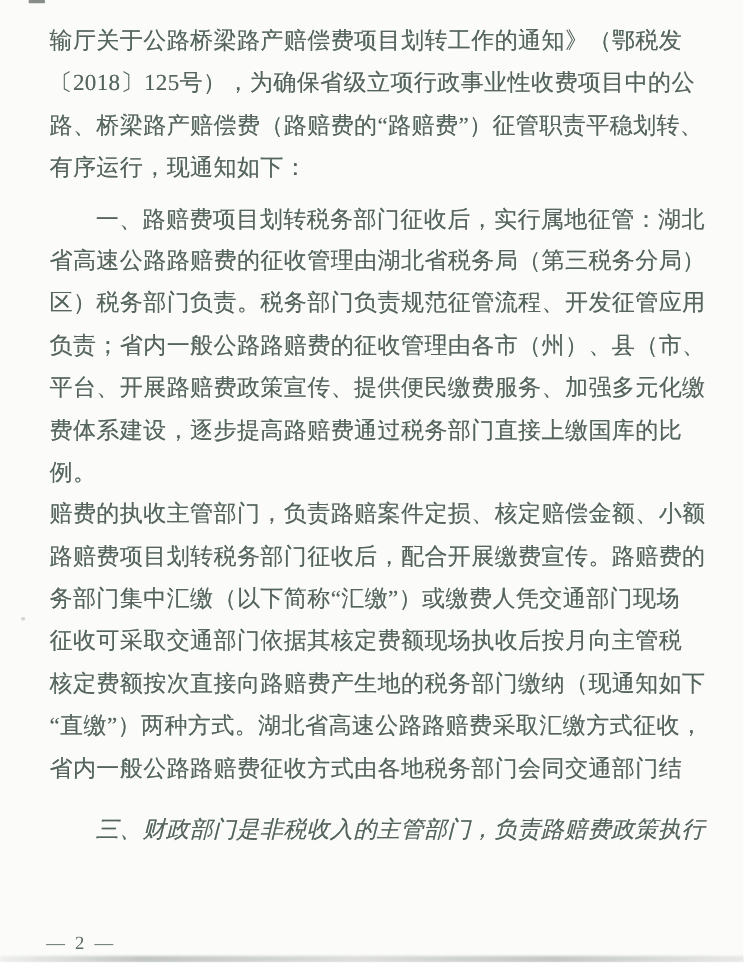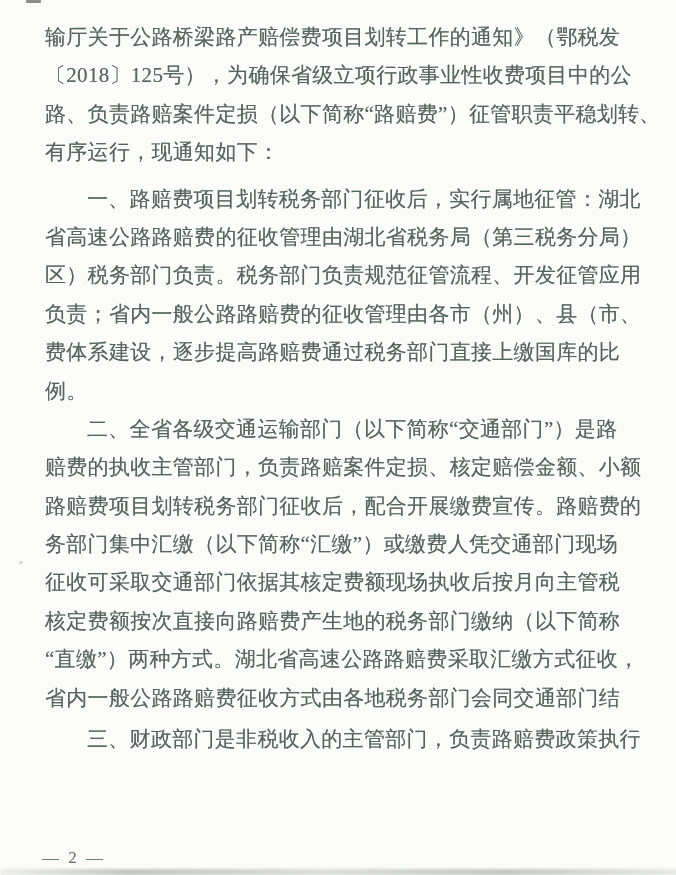--- a/index.html
+++ b/index.html
@@ -22,21 +22,21 @@
     letter-spacing: 0.3px;
     text-shadow: 0 0 0.6px rgba(85,101,93,0.55);
   }
   .line {
     height: 38.4px;
     line-height: 38.4px;
     white-space: nowrap;
   }
   .indent { padding-left: 42px; }
   .gap-lg { margin-top: 8px; }
-  .gap-sm { margin-top: 3px; }
+  .gap-sm { margin-top: 18px; font-style: italic; }
   .footer {
     position: absolute;
     left: 42px;
     top: 848px;
     color: #5c6b63;
     font-size: 17px;
     letter-spacing: 2.5px;
     white-space: nowrap;
   }
   .mark-top {
@@ -78,34 +78,34 @@
 <body>
 
 <div class="page">
 
   <div class="mark-top"></div>
   <div class="speck"></div>
 
   <div class="doc-text">
     <div class="line">输厅关于公路桥梁路产赔偿费项目划转工作的通知》（鄂税发</div>
     <div class="line">〔2018〕125号），为确保省级立项行政事业性收费项目中的公</div>
-    <div class="line">路、负责路赔案件定损（以下简称“路赔费”）征管职责平稳划转、</div>
+    <div class="line">路、桥梁路产赔偿费（路赔费的“路赔费”）征管职责平稳划转、</div>
     <div class="line">有序运行，现通知如下：</div>
     <div class="line indent gap-lg">一、路赔费项目划转税务部门征收后，实行属地征管：湖北</div>
     <div class="line">省高速公路路赔费的征收管理由湖北省税务局（第三税务分局）</div>
     <div class="line">区）税务部门负责。税务部门负责规范征管流程、开发征管应用</div>
     <div class="line">负责；省内一般公路路赔费的征收管理由各市（州）、县（市、</div>
+    <div class="line">平台、开展路赔费政策宣传、提供便民缴费服务、加强多元化缴</div>
     <div class="line">费体系建设，逐步提高路赔费通过税务部门直接上缴国库的比</div>
     <div class="line">例。</div>
-    <div class="line indent">二、全省各级交通运输部门（以下简称“交通部门”）是路</div>
     <div class="line">赔费的执收主管部门，负责路赔案件定损、核定赔偿金额、小额</div>
     <div class="line">路赔费项目划转税务部门征收后，配合开展缴费宣传。路赔费的</div>
     <div class="line">务部门集中汇缴（以下简称“汇缴”）或缴费人凭交通部门现场</div>
     <div class="line">征收可采取交通部门依据其核定费额现场执收后按月向主管税</div>
-    <div class="line">核定费额按次直接向路赔费产生地的税务部门缴纳（以下简称</div>
+    <div class="line">核定费额按次直接向路赔费产生地的税务部门缴纳（现通知如下</div>
     <div class="line">“直缴”）两种方式。湖北省高速公路路赔费采取汇缴方式征收，</div>
     <div class="line">省内一般公路路赔费征收方式由各地税务部门会同交通部门结</div>
     <div class="line indent gap-sm">三、财政部门是非税收入的主管部门，负责路赔费政策执行</div>
   </div>
 
   <div class="footer">— 2 —</div>
 
   <div class="scan-bottom"></div>
 
 </div>

